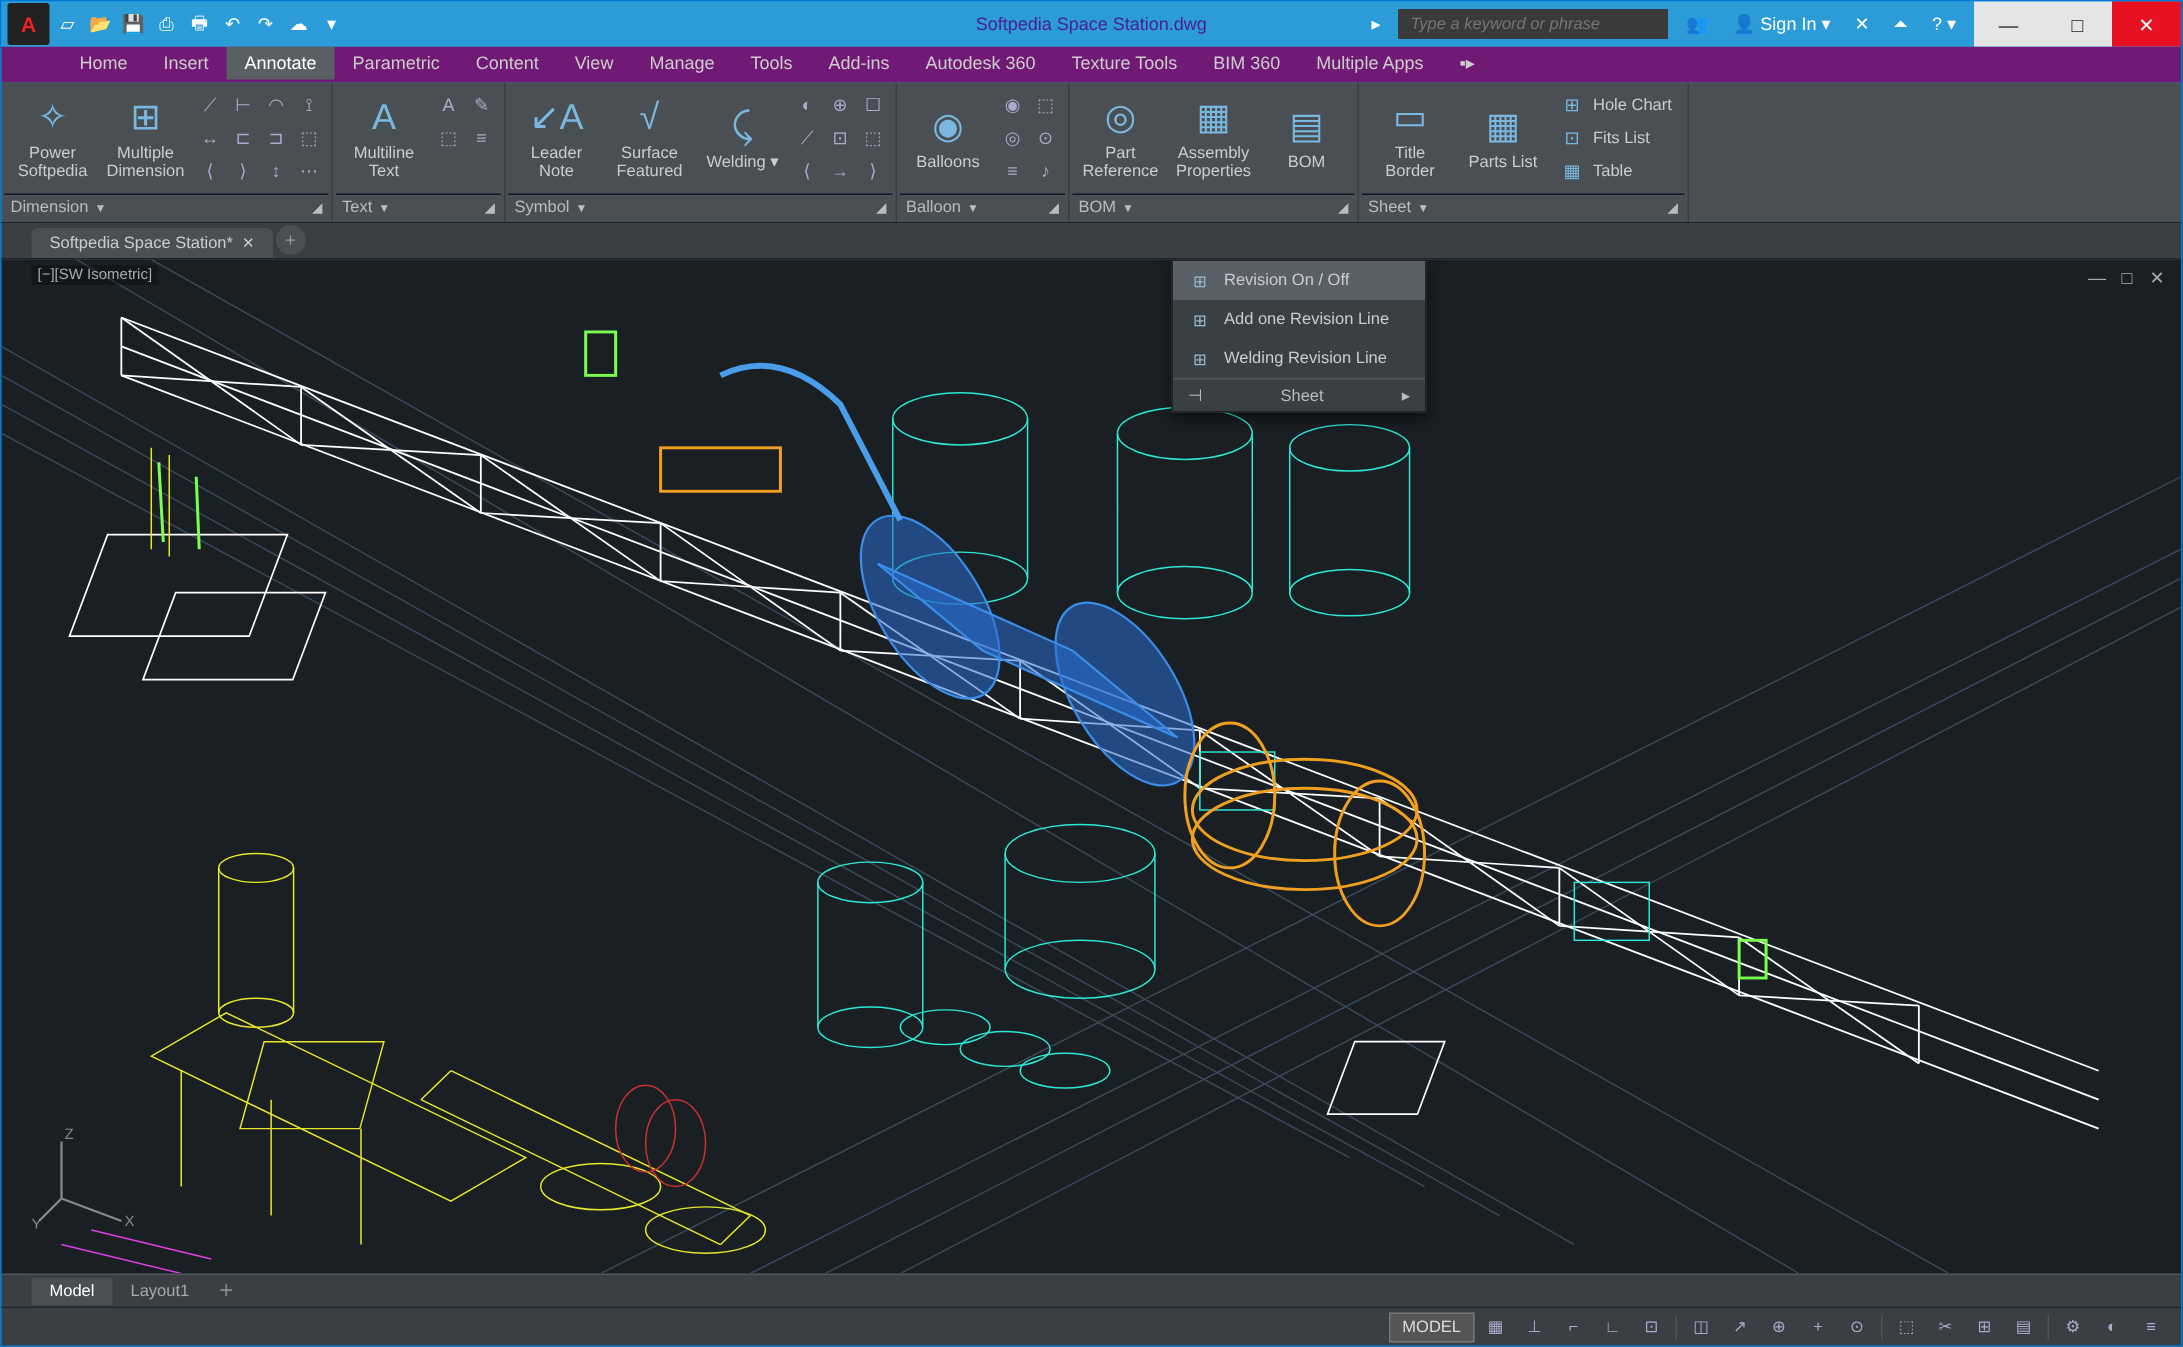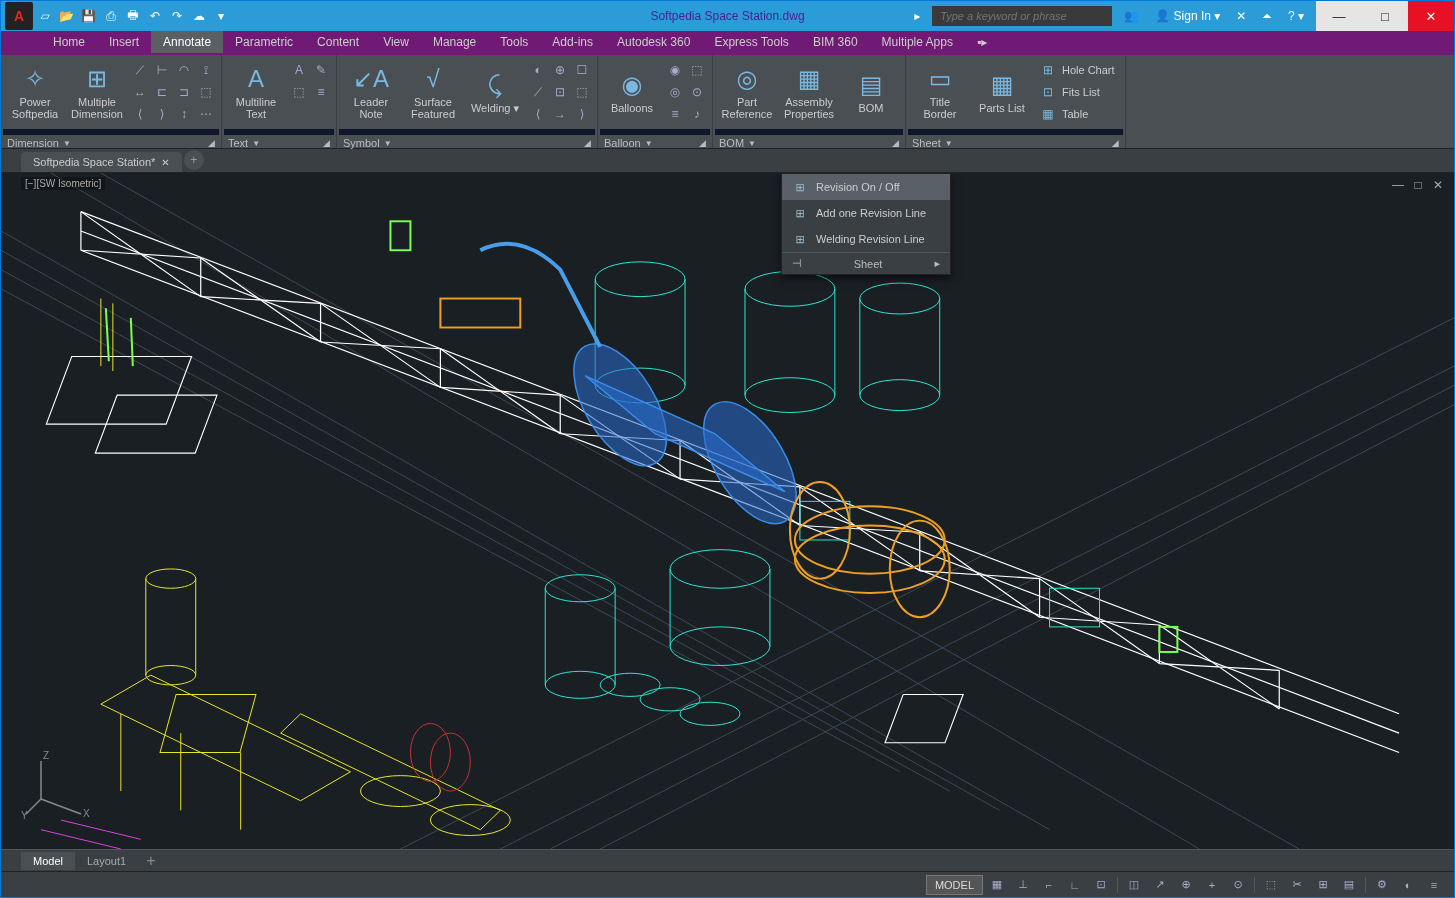--- a/index.html
+++ b/index.html
@@ -16,21 +16,21 @@
 .win-controls { display:flex; height:100%; }
 .win-btn { width:46px; height:100%; display:flex; align-items:center; justify-content:center; color:#222; font-size:13px; cursor:pointer; }
 .win-btn.min, .win-btn.max { background:#e5e5e5; }
 .win-btn.close { background:#e81123; color:#fff; }
 .menubar { height:24px; background:#701a75; display:flex; align-items:flex-start; padding-left:40px; }
 .menu-item { padding:4px 12px; color:#ccc; font-size:12px; cursor:pointer; }
 .menu-item.active { background:#5a5f64; color:#fff; }
 .ribbon { height:94px; background:#4a4f54; display:flex; border-bottom:1px solid #222; }
 .ribbon-panel { display:flex; flex-direction:column; border-right:1px solid #3a3f44; padding:2px; }
 .panel-content { flex:1; display:flex; align-items:flex-start; gap:2px; padding:2px; }
-.panel-label { text-align:center; color:#bbb; font-size:11px; padding:2px 4px; border-top:6px solid #0f172a; white-space:nowrap; display:flex; justify-content:center; align-items:center; gap:4px;}
+.panel-label { text-align:center; color:#bbb; font-size:11px; padding:2px 4px; border-top:1px solid #0f172a; white-space:nowrap; display:flex; justify-content:center; align-items:center; gap:4px;}
 .panel-label .dd { font-size:8px; }
 .big-btn { display:flex; flex-direction:column; align-items:center; justify-content:center; width:60px; height:68px; color:#ccc; font-size:11px; cursor:pointer; text-align:center; line-height:1.1; padding:2px;}
 .big-btn .icon { font-size:24px; margin-bottom:4px; color:#7ab8e0; }
 .icon-grid { display:grid; grid-template-columns:repeat(4, 22px); grid-template-rows:repeat(3, 22px); gap:0; }
 .icon-grid.cols3 { grid-template-columns:repeat(3, 22px); }
 .icon-grid.cols2 { grid-template-columns:repeat(2, 22px); }
 .small-btn { width:22px; height:22px; display:flex; align-items:center; justify-content:center; color:#aac; font-size:12px; cursor:pointer; }
 .side-list { display:flex; flex-direction:column; gap:0; }
 .list-btn { display:flex; align-items:center; gap:6px; padding:2px 6px; color:#ccc; font-size:11px; cursor:pointer; height:22px; }
 .list-btn .li-icon { width:16px; height:16px; display:flex; align-items:center; justify-content:center; font-size:12px; color:#7ab8e0;}
@@ -99,21 +99,21 @@
       <div class="menu-item">Home</div>
       <div class="menu-item">Insert</div>
       <div class="menu-item active">Annotate</div>
       <div class="menu-item">Parametric</div>
       <div class="menu-item">Content</div>
       <div class="menu-item">View</div>
       <div class="menu-item">Manage</div>
       <div class="menu-item">Tools</div>
       <div class="menu-item">Add-ins</div>
       <div class="menu-item">Autodesk 360</div>
-      <div class="menu-item">Express Tools</div>
+      <div class="menu-item">Texture Tools</div>
       <div class="menu-item">BIM 360</div>
       <div class="menu-item">Multiple Apps</div>
       <div class="menu-item">▪▸</div>
     </div>
 
   <div class="ribbon" id="ribbon">
       <div class="ribbon-panel">
         <div class="panel-content">
           <div class="big-btn">
             <div class="icon">✧</div>

